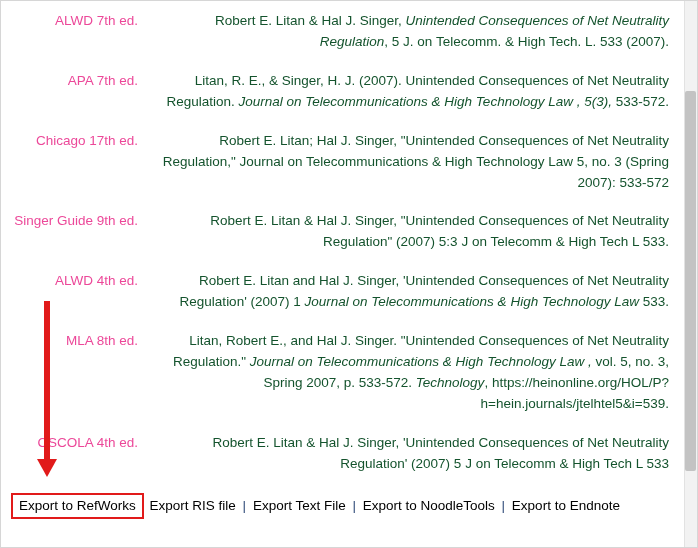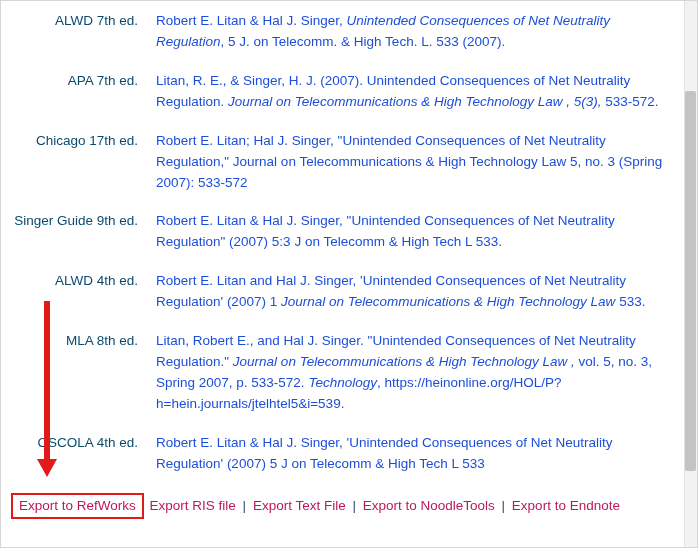--- a/index.html
+++ b/index.html
@@ -36,39 +36,40 @@
 
   .citation-row {
     display: flex;
     align-items: flex-start;
     margin-bottom: 18px;
   }
   .style-label {
     flex: 0 0 145px;
     text-align: right;
     padding-right: 18px;
-    color: #0c4a6e;
+    color: #ec4899;
     font-size: 13.5px;
     line-height: 1.5;
   }
   .citation-text {
     flex: 1 1 auto;
-    color: #1d4ed8;
+    color: #14532d;
     font-size: 13.5px;
     line-height: 1.55;
+    text-align: right;
   }
   .citation-text .ital { font-style: italic; }
 
   .export-bar {
     margin-top: 6px;
     color: #2e4a78;
     font-size: 13.5px;
   }
   .export-bar a {
-    color: #be185d;
+    color: #000000;
     text-decoration: none;
     cursor: pointer;
   }
   .sep { color: #2e4a78; padding: 0 3px; }
 
   .highlight-box {
     display: inline-block;
     border: 2px solid #e11a1a;
     padding: 3px 6px 4px 6px;
     margin-right: 2px;

